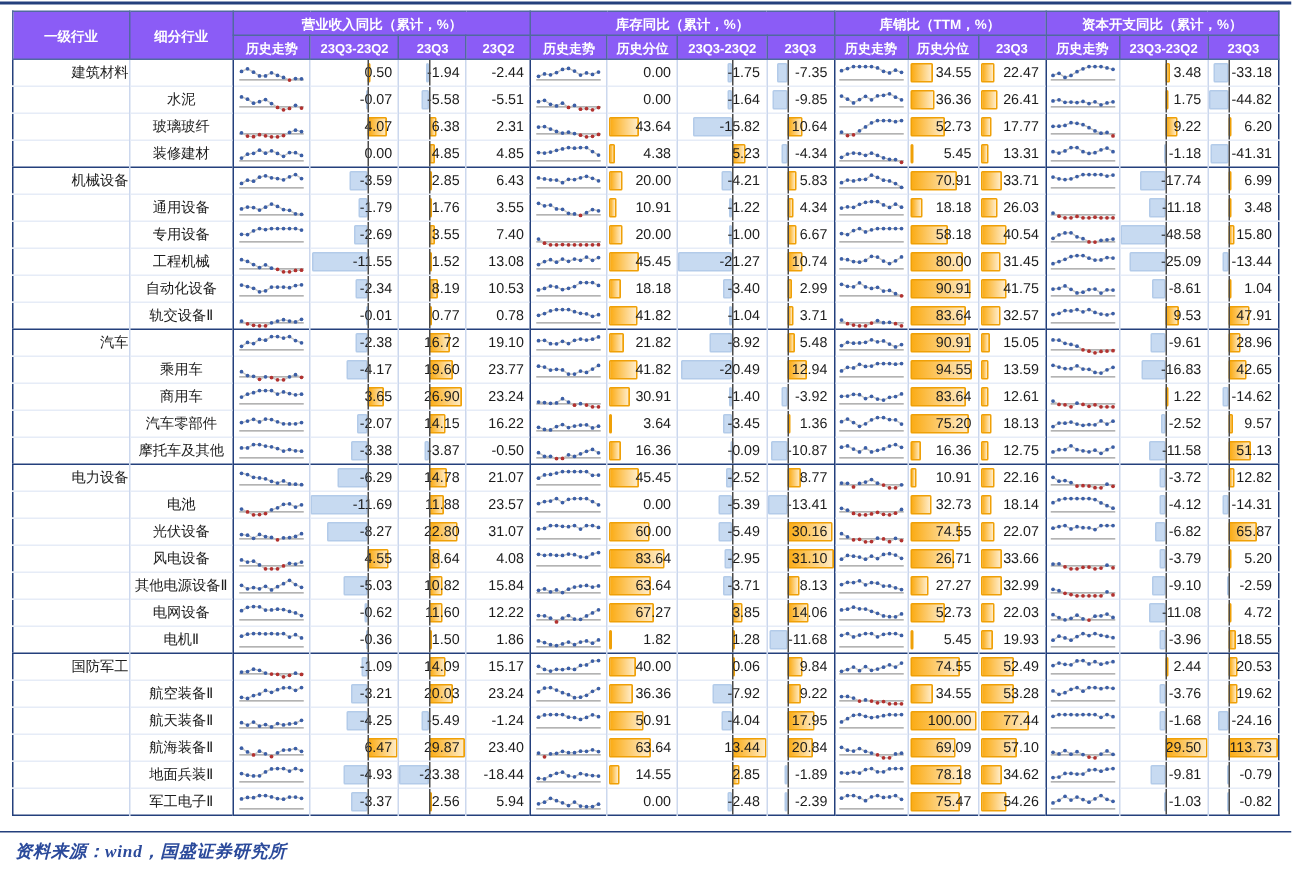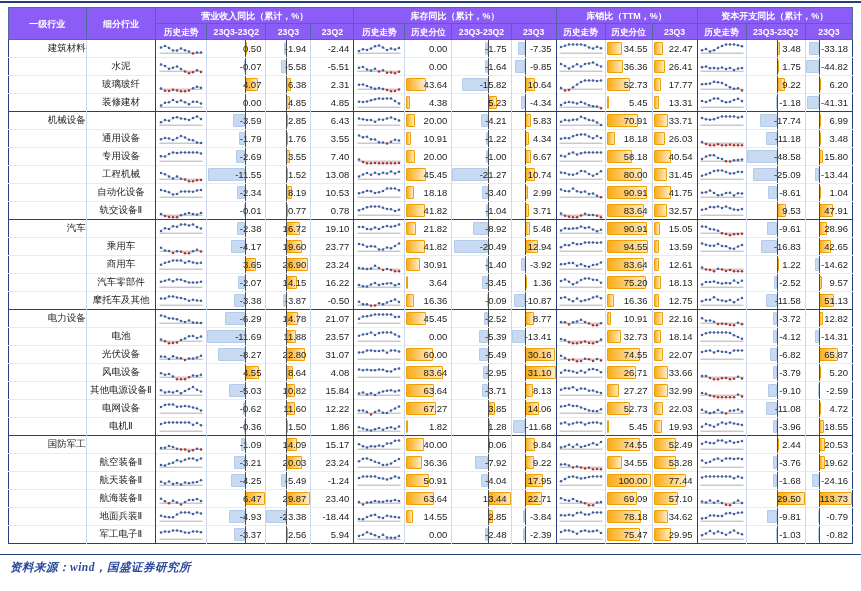--- a/index.html
+++ b/index.html
@@ -2170,21 +2170,21 @@
               <circle cx="23" cy="9.8" r="1.25" fill="#3c5fa6"></circle>
               <circle cx="27" cy="9.8" r="1.25" fill="#3c5fa6"></circle>
               <circle cx="31" cy="8.8" r="1.25" fill="#3c5fa6"></circle>
               <circle cx="35" cy="8.9" r="1.25" fill="#3c5fa6"></circle>
               <circle cx="39" cy="7.9" r="1.25" fill="#3c5fa6"></circle>
               <circle cx="43" cy="9.0" r="1.25" fill="#3c5fa6"></circle>
             </svg>
           </td>
           <td class="num"><span class="bar pct" style="width: 61.0944%;"></span><span class="val">63.64</span></td>
           <td class="num"><span class="bar pos" style="left: 61.2792%; width: 38.7208%;"></span><span class="ax" style="left: 61.2792%;"></span><span class="val">13.44</span></td>
-          <td class="num"><span class="bar pos" style="left: 30.1281%; width: 38.6879%;"></span><span class="ax" style="left: 30.1281%;"></span><span class="val">22.71</span></td>
+          <td class="num"><span class="bar pos" style="left: 30.1281%; width: 38.6879%;"></span><span class="ax" style="left: 30.1281%;"></span><span class="val">20.84</span></td>
           <td class="spark gl">
             <svg width="46" height="15" viewBox="0 0 46 15">
               <line x1="1.5" x2="44.5" y1="11.2" y2="11.2" stroke="#9a9a9a" stroke-width="0.8"></line>
               <polyline points="3,6.2 7,8.1 11,8.7 15,7.0 19,8.9 23,10.0 27,11.2 31,13.2 35,13.2 39,10.6 43,10.1" fill="none" stroke="#c2c2c2" stroke-width="0.9"></polyline>
               <circle cx="3" cy="6.2" r="1.25" fill="#3c5fa6"></circle>
               <circle cx="7" cy="8.1" r="1.25" fill="#3c5fa6"></circle>
               <circle cx="11" cy="8.7" r="1.25" fill="#3c5fa6"></circle>
               <circle cx="15" cy="7.0" r="1.25" fill="#3c5fa6"></circle>
               <circle cx="19" cy="8.9" r="1.25" fill="#3c5fa6"></circle>
               <circle cx="23" cy="10.0" r="1.25" fill="#3c5fa6"></circle>
@@ -2252,21 +2252,21 @@
               <circle cx="23" cy="7.2" r="1.25" fill="#3c5fa6"></circle>
               <circle cx="27" cy="7.9" r="1.25" fill="#3c5fa6"></circle>
               <circle cx="31" cy="5.7" r="1.25" fill="#3c5fa6"></circle>
               <circle cx="35" cy="6.5" r="1.25" fill="#3c5fa6"></circle>
               <circle cx="39" cy="7.0" r="1.25" fill="#3c5fa6"></circle>
               <circle cx="43" cy="7.4" r="1.25" fill="#3c5fa6"></circle>
             </svg>
           </td>
           <td class="num"><span class="bar pct" style="width: 13.968%;"></span><span class="val">14.55</span></td>
           <td class="num"><span class="bar pos" style="left: 61.2792%; width: 8.21089%;"></span><span class="ax" style="left: 61.2792%;"></span><span class="val">2.85</span></td>
-          <td class="num"><span class="bar neg" style="left: 24.736%; width: 5.39205%;"></span><span class="ax" style="left: 30.1281%;"></span><span class="val">-3.84</span></td>
+          <td class="num"><span class="bar neg" style="left: 24.736%; width: 5.39205%;"></span><span class="ax" style="left: 30.1281%;"></span><span class="val">-1.89</span></td>
           <td class="spark gl">
             <svg width="46" height="15" viewBox="0 0 46 15">
               <line x1="1.5" x2="44.5" y1="11.2" y2="11.2" stroke="#9a9a9a" stroke-width="0.8"></line>
               <polyline points="3,5.2 7,5.5 11,4.7 15,5.4 19,3.0 23,2.4 27,4.5 31,4.5 35,2.5 39,2.4 43,2.4" fill="none" stroke="#c2c2c2" stroke-width="0.9"></polyline>
               <circle cx="3" cy="5.2" r="1.25" fill="#3c5fa6"></circle>
               <circle cx="7" cy="5.5" r="1.25" fill="#3c5fa6"></circle>
               <circle cx="11" cy="4.7" r="1.25" fill="#3c5fa6"></circle>
               <circle cx="15" cy="5.4" r="1.25" fill="#3c5fa6"></circle>
               <circle cx="19" cy="3.0" r="1.25" fill="#3c5fa6"></circle>
               <circle cx="23" cy="2.4" r="1.25" fill="#3c5fa6"></circle>
@@ -2353,21 +2353,21 @@
               <circle cx="19" cy="5.8" r="1.25" fill="#3c5fa6"></circle>
               <circle cx="23" cy="3.2" r="1.25" fill="#3c5fa6"></circle>
               <circle cx="27" cy="2.4" r="1.25" fill="#3c5fa6"></circle>
               <circle cx="31" cy="3.6" r="1.25" fill="#3c5fa6"></circle>
               <circle cx="35" cy="3.3" r="1.25" fill="#3c5fa6"></circle>
               <circle cx="39" cy="2.4" r="1.25" fill="#3c5fa6"></circle>
               <circle cx="43" cy="4.9" r="1.25" fill="#3c5fa6"></circle>
             </svg>
           </td>
           <td class="num"><span class="bar pct" style="width: 72.4512%;"></span><span class="val">75.47</span></td>
-          <td class="num"><span class="bar pct" style="width: 39.984%;"></span><span class="val">29.95</span></td>
+          <td class="num"><span class="bar pct" style="width: 39.984%;"></span><span class="val">54.26</span></td>
           <td class="spark gl">
             <svg width="46" height="15" viewBox="0 0 46 15">
               <line x1="1.5" x2="44.5" y1="11.2" y2="11.2" stroke="#9a9a9a" stroke-width="0.8"></line>
               <polyline points="3,7.3 7,5.5 11,2.9 15,5.4 19,3.4 23,5.0 27,6.8 31,4.5 35,2.4 39,4.9 43,6.2" fill="none" stroke="#c2c2c2" stroke-width="0.9"></polyline>
               <circle cx="3" cy="7.3" r="1.25" fill="#3c5fa6"></circle>
               <circle cx="7" cy="5.5" r="1.25" fill="#3c5fa6"></circle>
               <circle cx="11" cy="2.9" r="1.25" fill="#3c5fa6"></circle>
               <circle cx="15" cy="5.4" r="1.25" fill="#3c5fa6"></circle>
               <circle cx="19" cy="3.4" r="1.25" fill="#3c5fa6"></circle>
               <circle cx="23" cy="5.0" r="1.25" fill="#3c5fa6"></circle>

